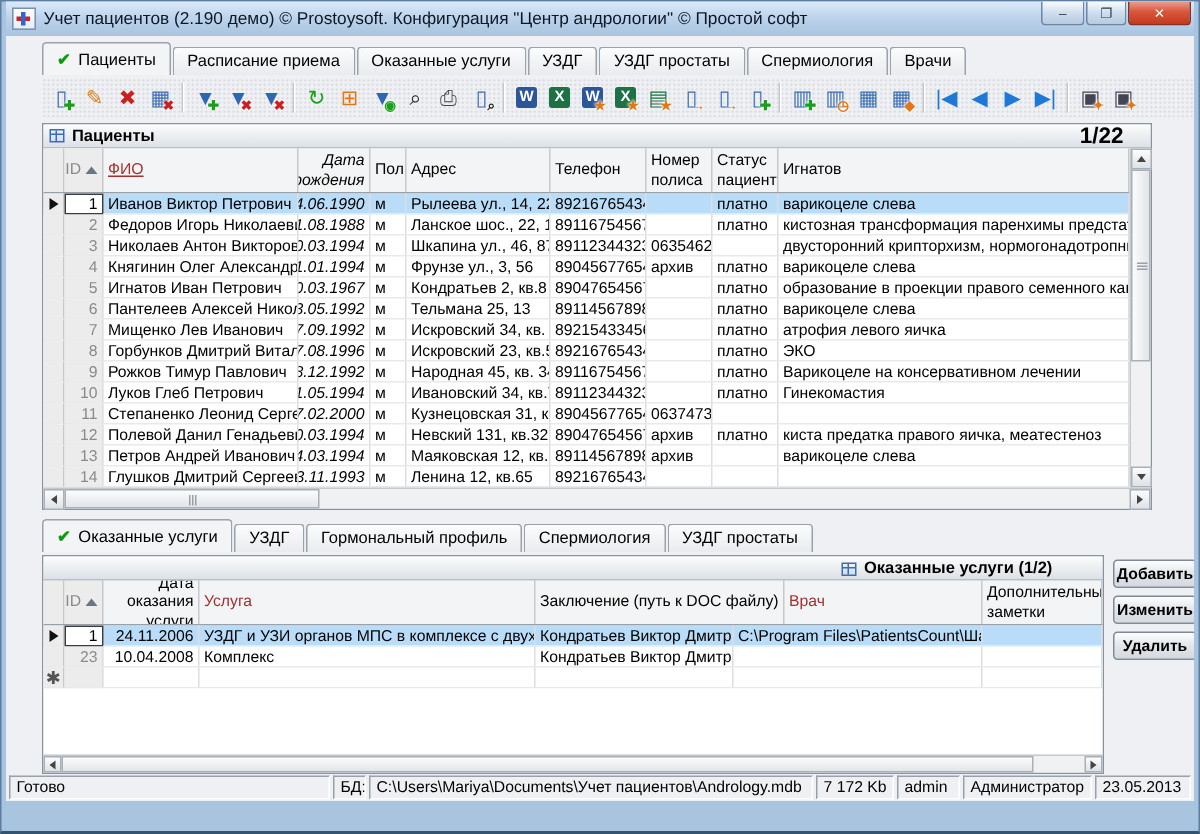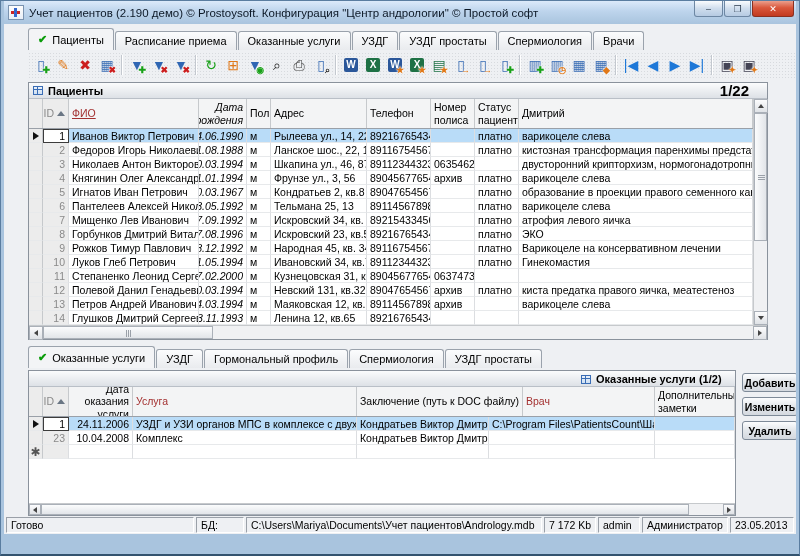--- a/index.html
+++ b/index.html
@@ -124,36 +124,36 @@
   .hscroll .left{ left:0; } .hscroll .right{ right:0; }
   .hthumb{ position:absolute; top:0; left:14px; height:13px; width:170px;
     background:linear-gradient(#fbfcfd,#e2e5e9); border:1px solid #aab0b8; }
   .hthumb .hgrip{ position:absolute; top:3px; left:50%; width:1px; height:7px; background:#9aa0a8; box-shadow:2px 0 #9aa0a8, -2px 0 #9aa0a8; }
 
   
   .subtabbar{ margin-top:6px; height:22px; display:flex; align-items:flex-end; }
   .bottomrow{ margin-top:2px; display:flex; align-items:flex-start; }
   .subpanel{ width:708px; height:146px; background:#fff; border:1px solid #8a929c; position:relative; display:flex; flex-direction:column; }
   .subpanel .group-bar{ position:relative; }
-  .sub-title-block{ position:absolute; left:552px; top:0; height:16px; display:flex; align-items:center; }
+  .sub-title-block{ position:absolute; left:532px; top:0; height:16px; display:flex; align-items:center; }
   .sub-filler{ flex:1; background:#fff; }
   .subhscroll{ height:12px; background:#f0f1f3; border-top:1px solid #c6c9cc; position:relative; }
   .subhscroll .sb-btn{ position:absolute; top:0; width:12px; height:11px; }
   .subhscroll .left{ left:0; } .subhscroll .right{ right:0; }
   .subhscroll .hthumb{ height:11px; left:12px; width:648px; }
 
   .side-buttons{ margin-left:6px; display:flex; flex-direction:column; gap:5px; padding-top:3px; }
   .side-btn{ width:56px; height:19px; font-family:"Liberation Sans",sans-serif; font-size:10.5px; font-weight:bold;
     border:1px solid #7e8a98; border-radius:3px; background:linear-gradient(#fcfdfe,#e2e6ea 50%,#d4d9df); }
 
   
   .statusbar{ height:18px; background:#eef0f3; display:flex; gap:2px; padding:1px 2px; align-items:stretch; }
   .sb-cell{ border:1px solid; border-color:#9aa0a8 #fff #fff #9aa0a8; display:flex; align-items:center;
     padding:0 4px; white-space:nowrap; overflow:hidden; font-size:10.5px; }
-  .sb-ready{ flex:1; } .sb-db-label{ width:48px; flex:none; } .sb-db-path{ width:296px; flex:none; }
+  .sb-ready{ flex:1; } .sb-db-label{ width:22px; flex:none; } .sb-db-path{ width:296px; flex:none; }
   .sb-db-size{ width:52px; flex:none; } .sb-user{ width:42px; flex:none; }
   .sb-role{ width:86px; flex:none; } .sb-date{ width:64px; flex:none; }
 </style>
 </head>
 <body>
 
 <div class="window">
 
   <div class="titlebar">
     <div class="app-icon"></div>
@@ -341,21 +341,21 @@
             <div class="hcell c-phone">
               <span>Телефон</span>
             </div>
             <div class="hcell c-polis">
               <span>Номер полиса</span>
             </div>
             <div class="hcell c-status">
               <span>Статус пациента</span>
             </div>
             <div class="hcell c-diag">
-              <span>Дмитрий</span>
+              <span>Игнатов</span>
             </div>
           </div>
           <div class="grow sel">
             <div class="gcell c-marker">
               <div class="marker-tri"></div>
             </div>
             <div class="gcell c-id idsel">1</div>
             <div class="gcell c-fio">Иванов Виктор Петрович</div>
             <div class="gcell c-dob">14.06.1990</div>
             <div class="gcell c-sex">м</div>

